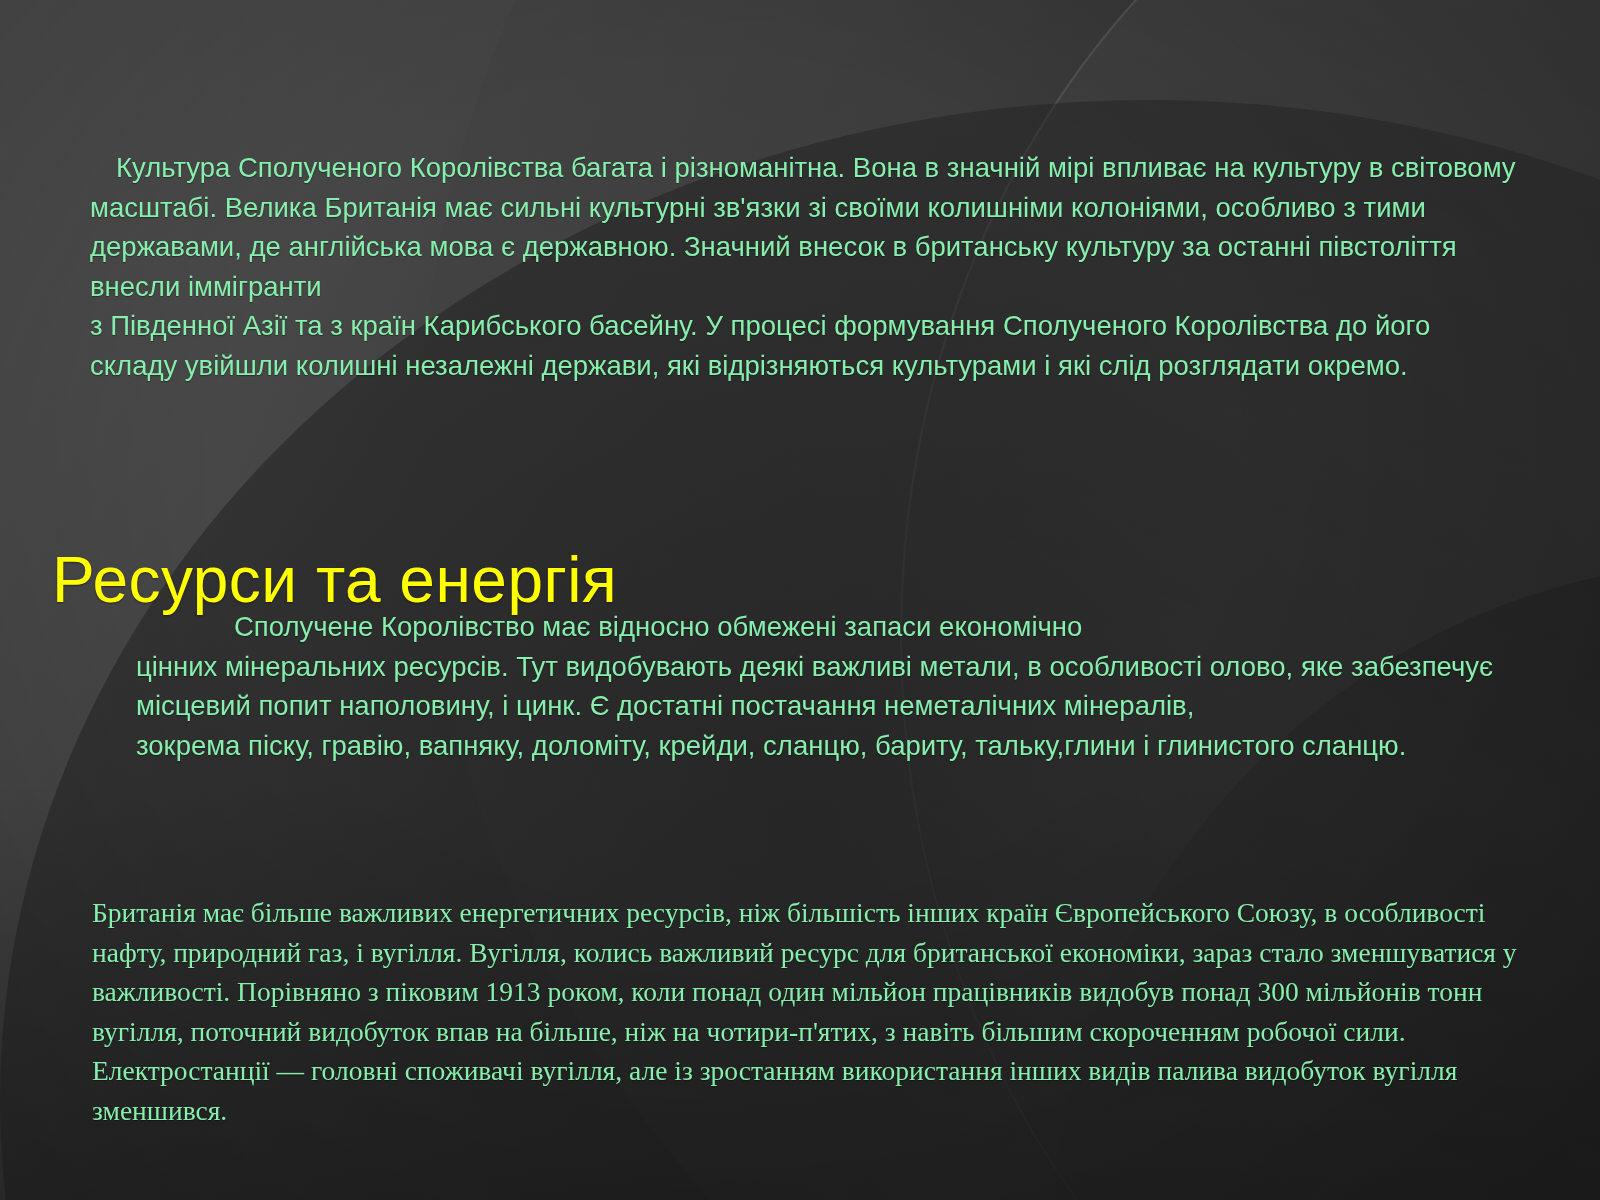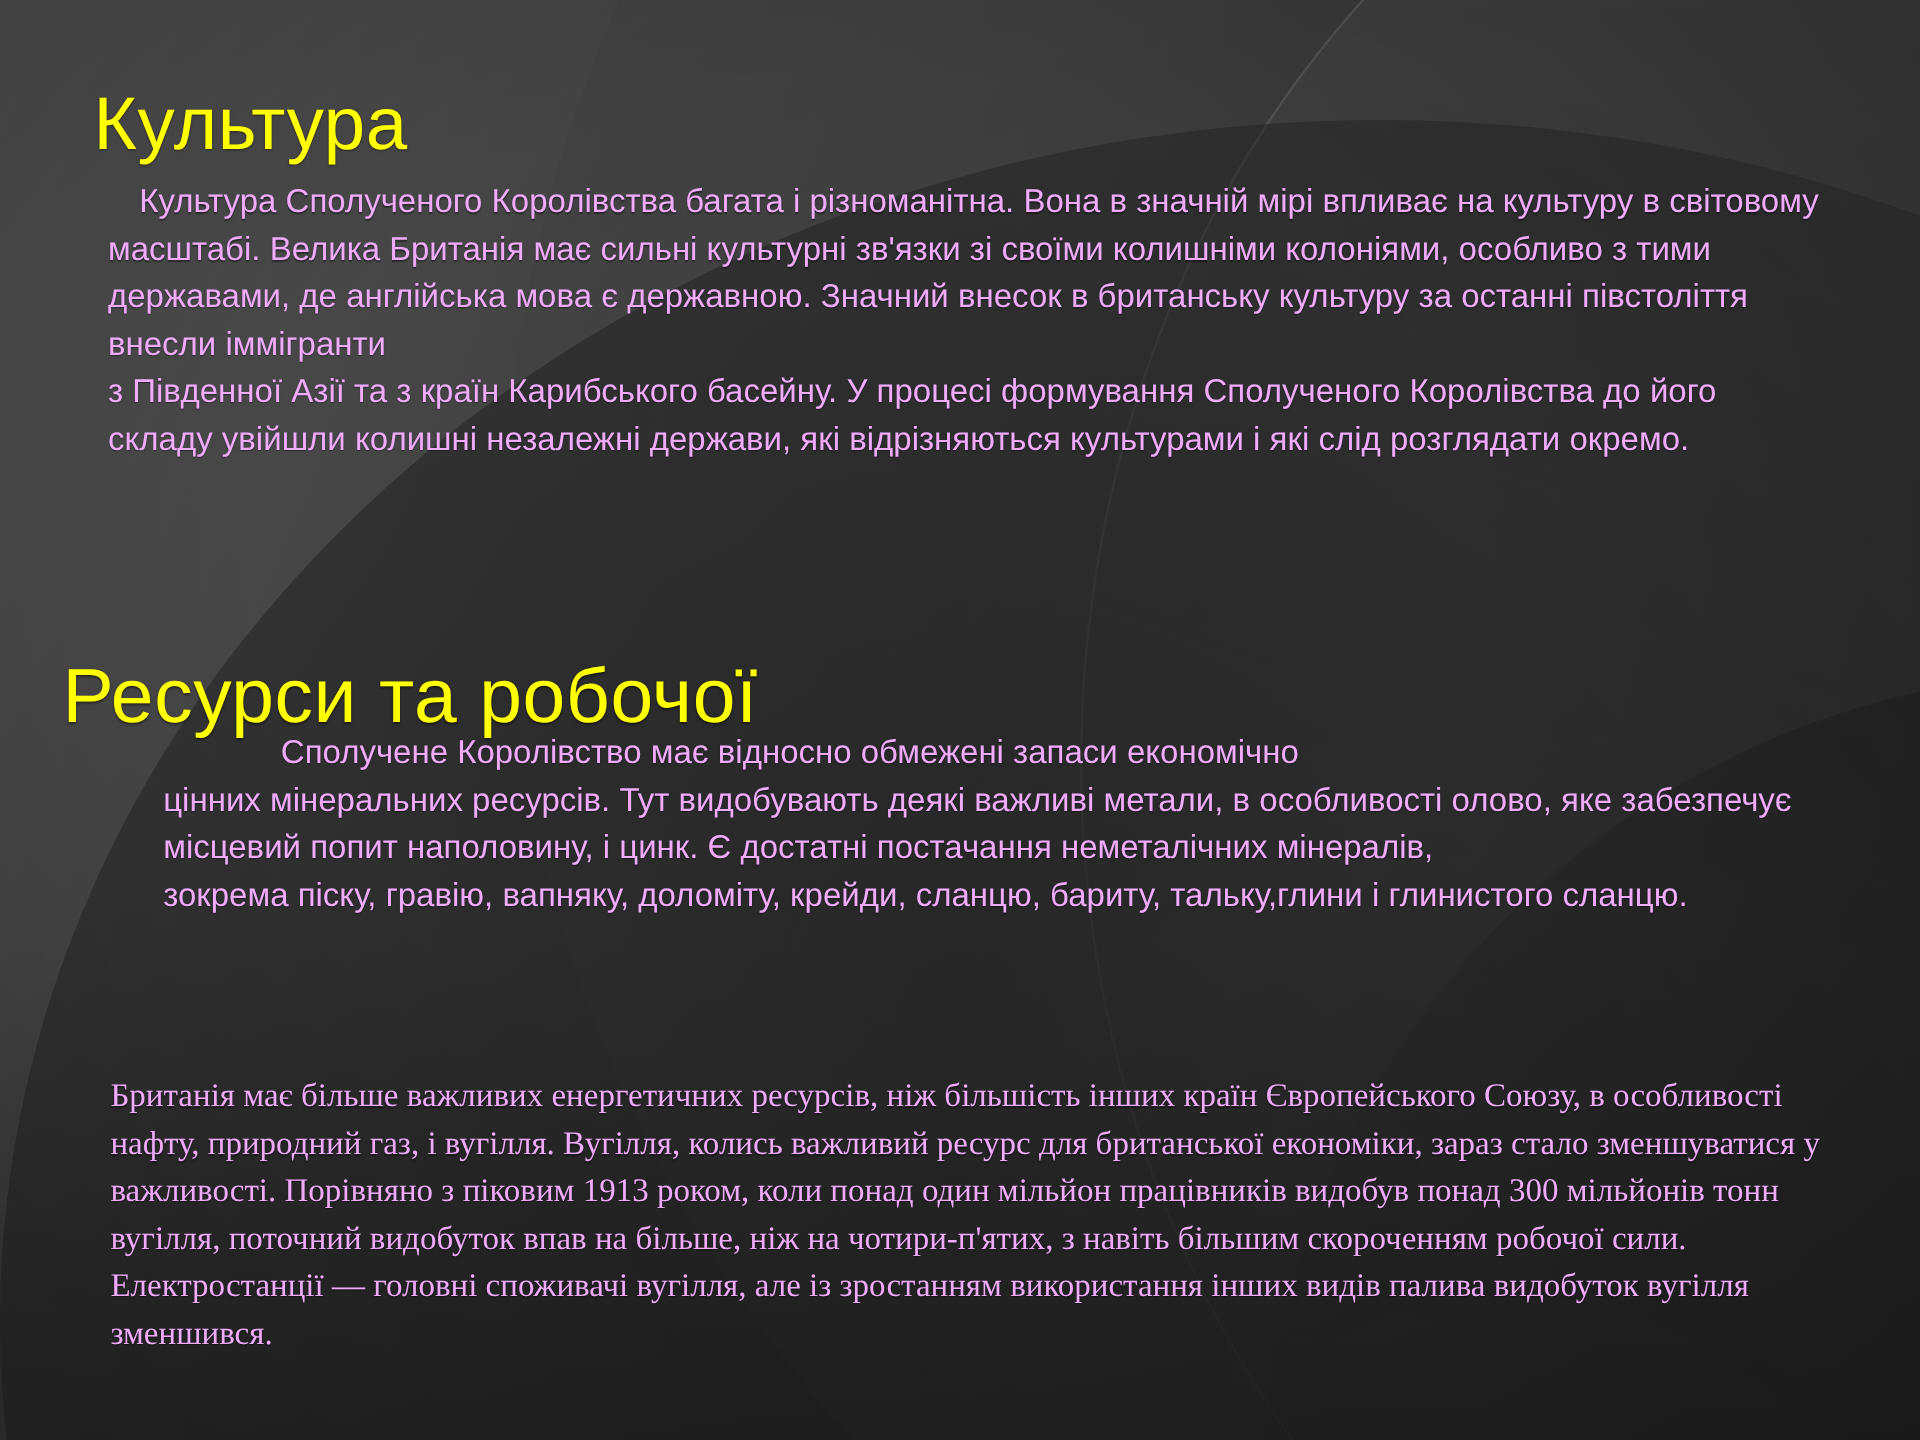--- a/index.html
+++ b/index.html
@@ -109,21 +109,21 @@
   }
   #heading-resources {
     left: 52px;
     top: 500px;
     font-size: 64px;
     line-height: 74px;
   }
 
   .body-text {
     position: absolute;
-    color: #f0abfc;
+    color: #86efac;
     font-size: 27.5px;
     line-height: 39.5px;
     text-shadow: 0 1px 1px rgba(0,0,0,0.4);
     white-space: pre-wrap;
   }
   #para-culture {
     left: 90px;
     top: 148px;
     width: 1435px;
     text-indent: 26px;
@@ -149,26 +149,25 @@
   <div class="bg-base"></div>
   <div class="bg-swoosh-1"></div>
   <div class="bg-swoosh-2"></div>
   <div class="bg-arc-light"></div>
   <div class="bg-swoosh-3"></div>
   <div class="bg-arc-dark"></div>
   <div class="bg-bottom-shade"></div>
   <div class="bg-vignette"></div>
 
   <div class="content">
-    <h1 class="heading" id="heading-culture">Культура</h1>
 
     <div class="body-text" id="para-culture">Культура Сполученого Королівства багата і різноманітна. Вона в значній мірі впливає на культуру в світовому масштабі. Велика Британія має сильні культурні зв'язки зі своїми колишніми колоніями, особливо з тими державами, де англійська мова є державною. Значний внесок в британську культуру за останні півстоліття внесли іммігранти
 з Південної Азії та з країн Карибського басейну. У процесі формування Сполученого Королівства до його складу увійшли колишні незалежні держави, які відрізняються культурами і які слід розглядати окремо.</div>
 
-    <h1 class="heading" id="heading-resources">Ресурси та робочої</h1>
+    <h1 class="heading" id="heading-resources">Ресурси та енергія</h1>
 
     <div class="body-text" id="para-resources-1">Сполучене Королівство має відносно обмежені запаси економічно
 цінних мінеральних ресурсів. Тут видобувають деякі важливі метали, в особливості олово, яке забезпечує місцевий попит наполовину, і цинк. Є достатні постачання неметалічних мінералів,
 зокрема піску, гравію, вапняку, доломіту, крейди, сланцю, бариту, тальку,глини і глинистого сланцю.</div>
 
     <div class="body-text" id="para-resources-2">Британія має більше важливих енергетичних ресурсів, ніж більшість інших країн Європейського Союзу, в особливості нафту, природний газ, і вугілля. Вугілля, колись важливий ресурс для британської економіки, зараз стало зменшуватися у важливості. Порівняно з піковим 1913 роком, коли понад один мільйон працівників видобув понад 300 мільйонів тонн вугілля, поточний видобуток впав на більше, ніж на чотири-п'ятих, з навіть більшим скороченням робочої сили. Електростанції — головні споживачі вугілля, але із зростанням використання інших видів палива видобуток вугілля зменшився.</div>
   </div>
 </div>
 
 </body></html>

